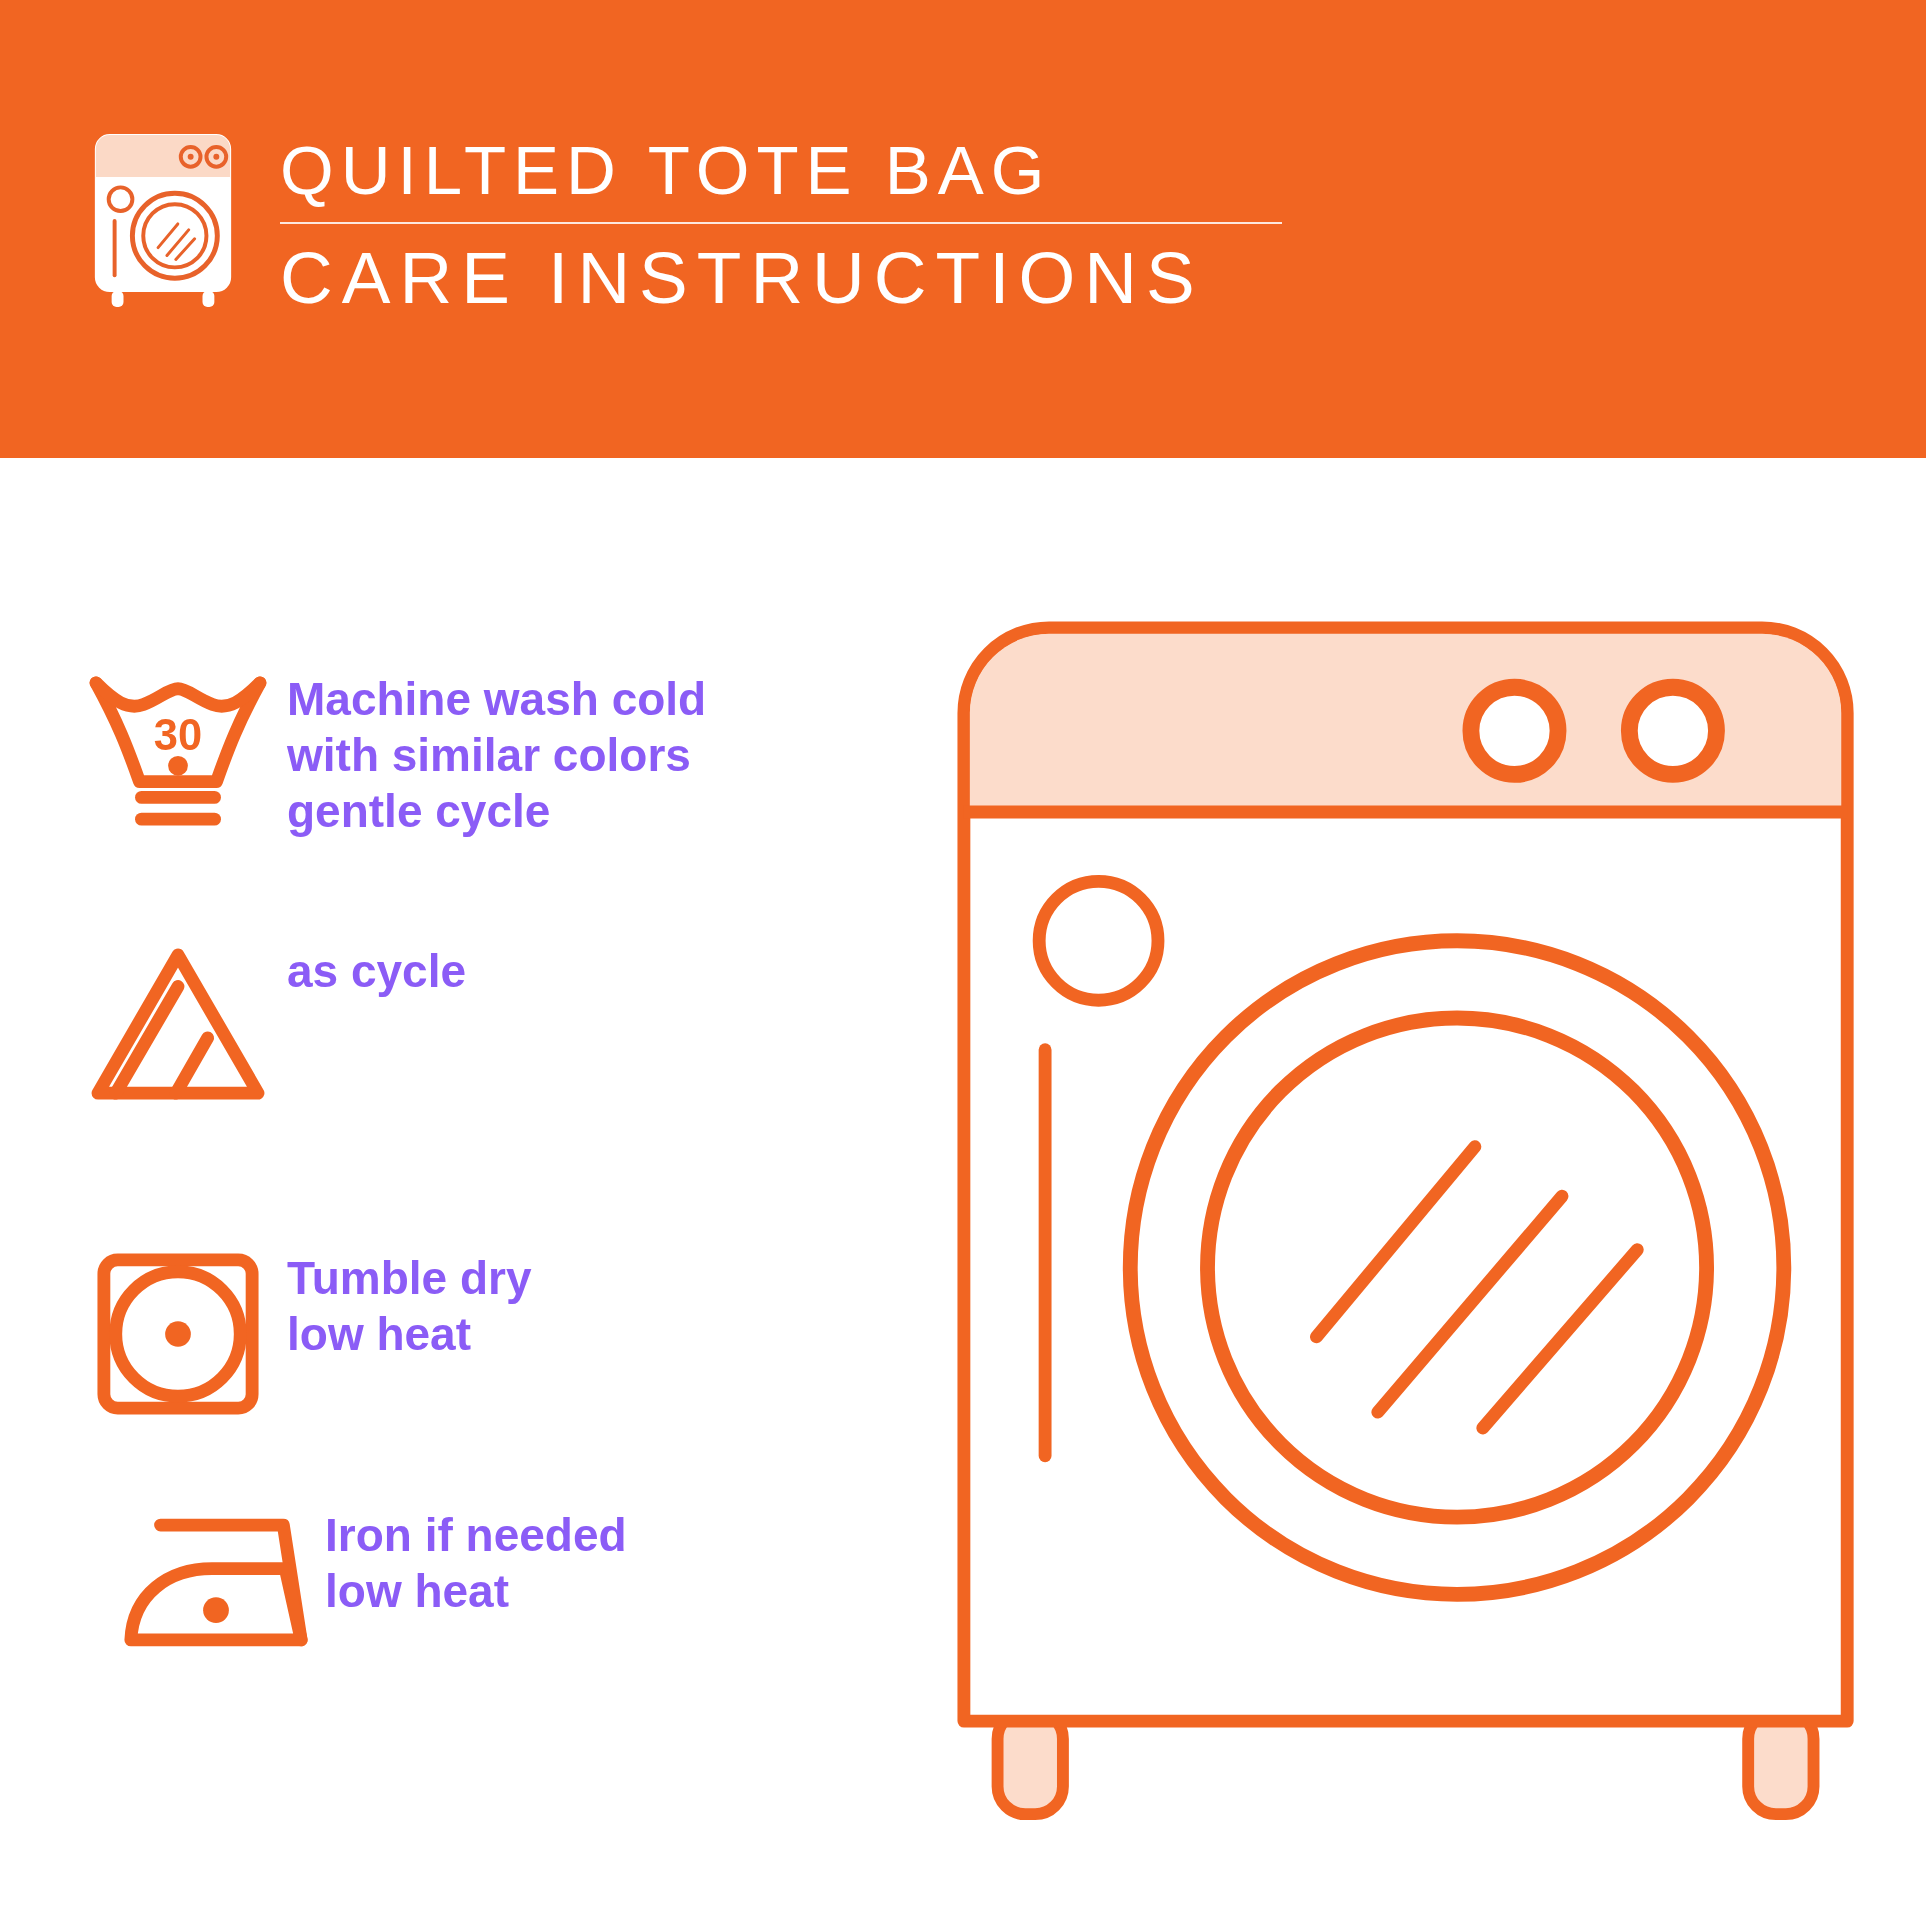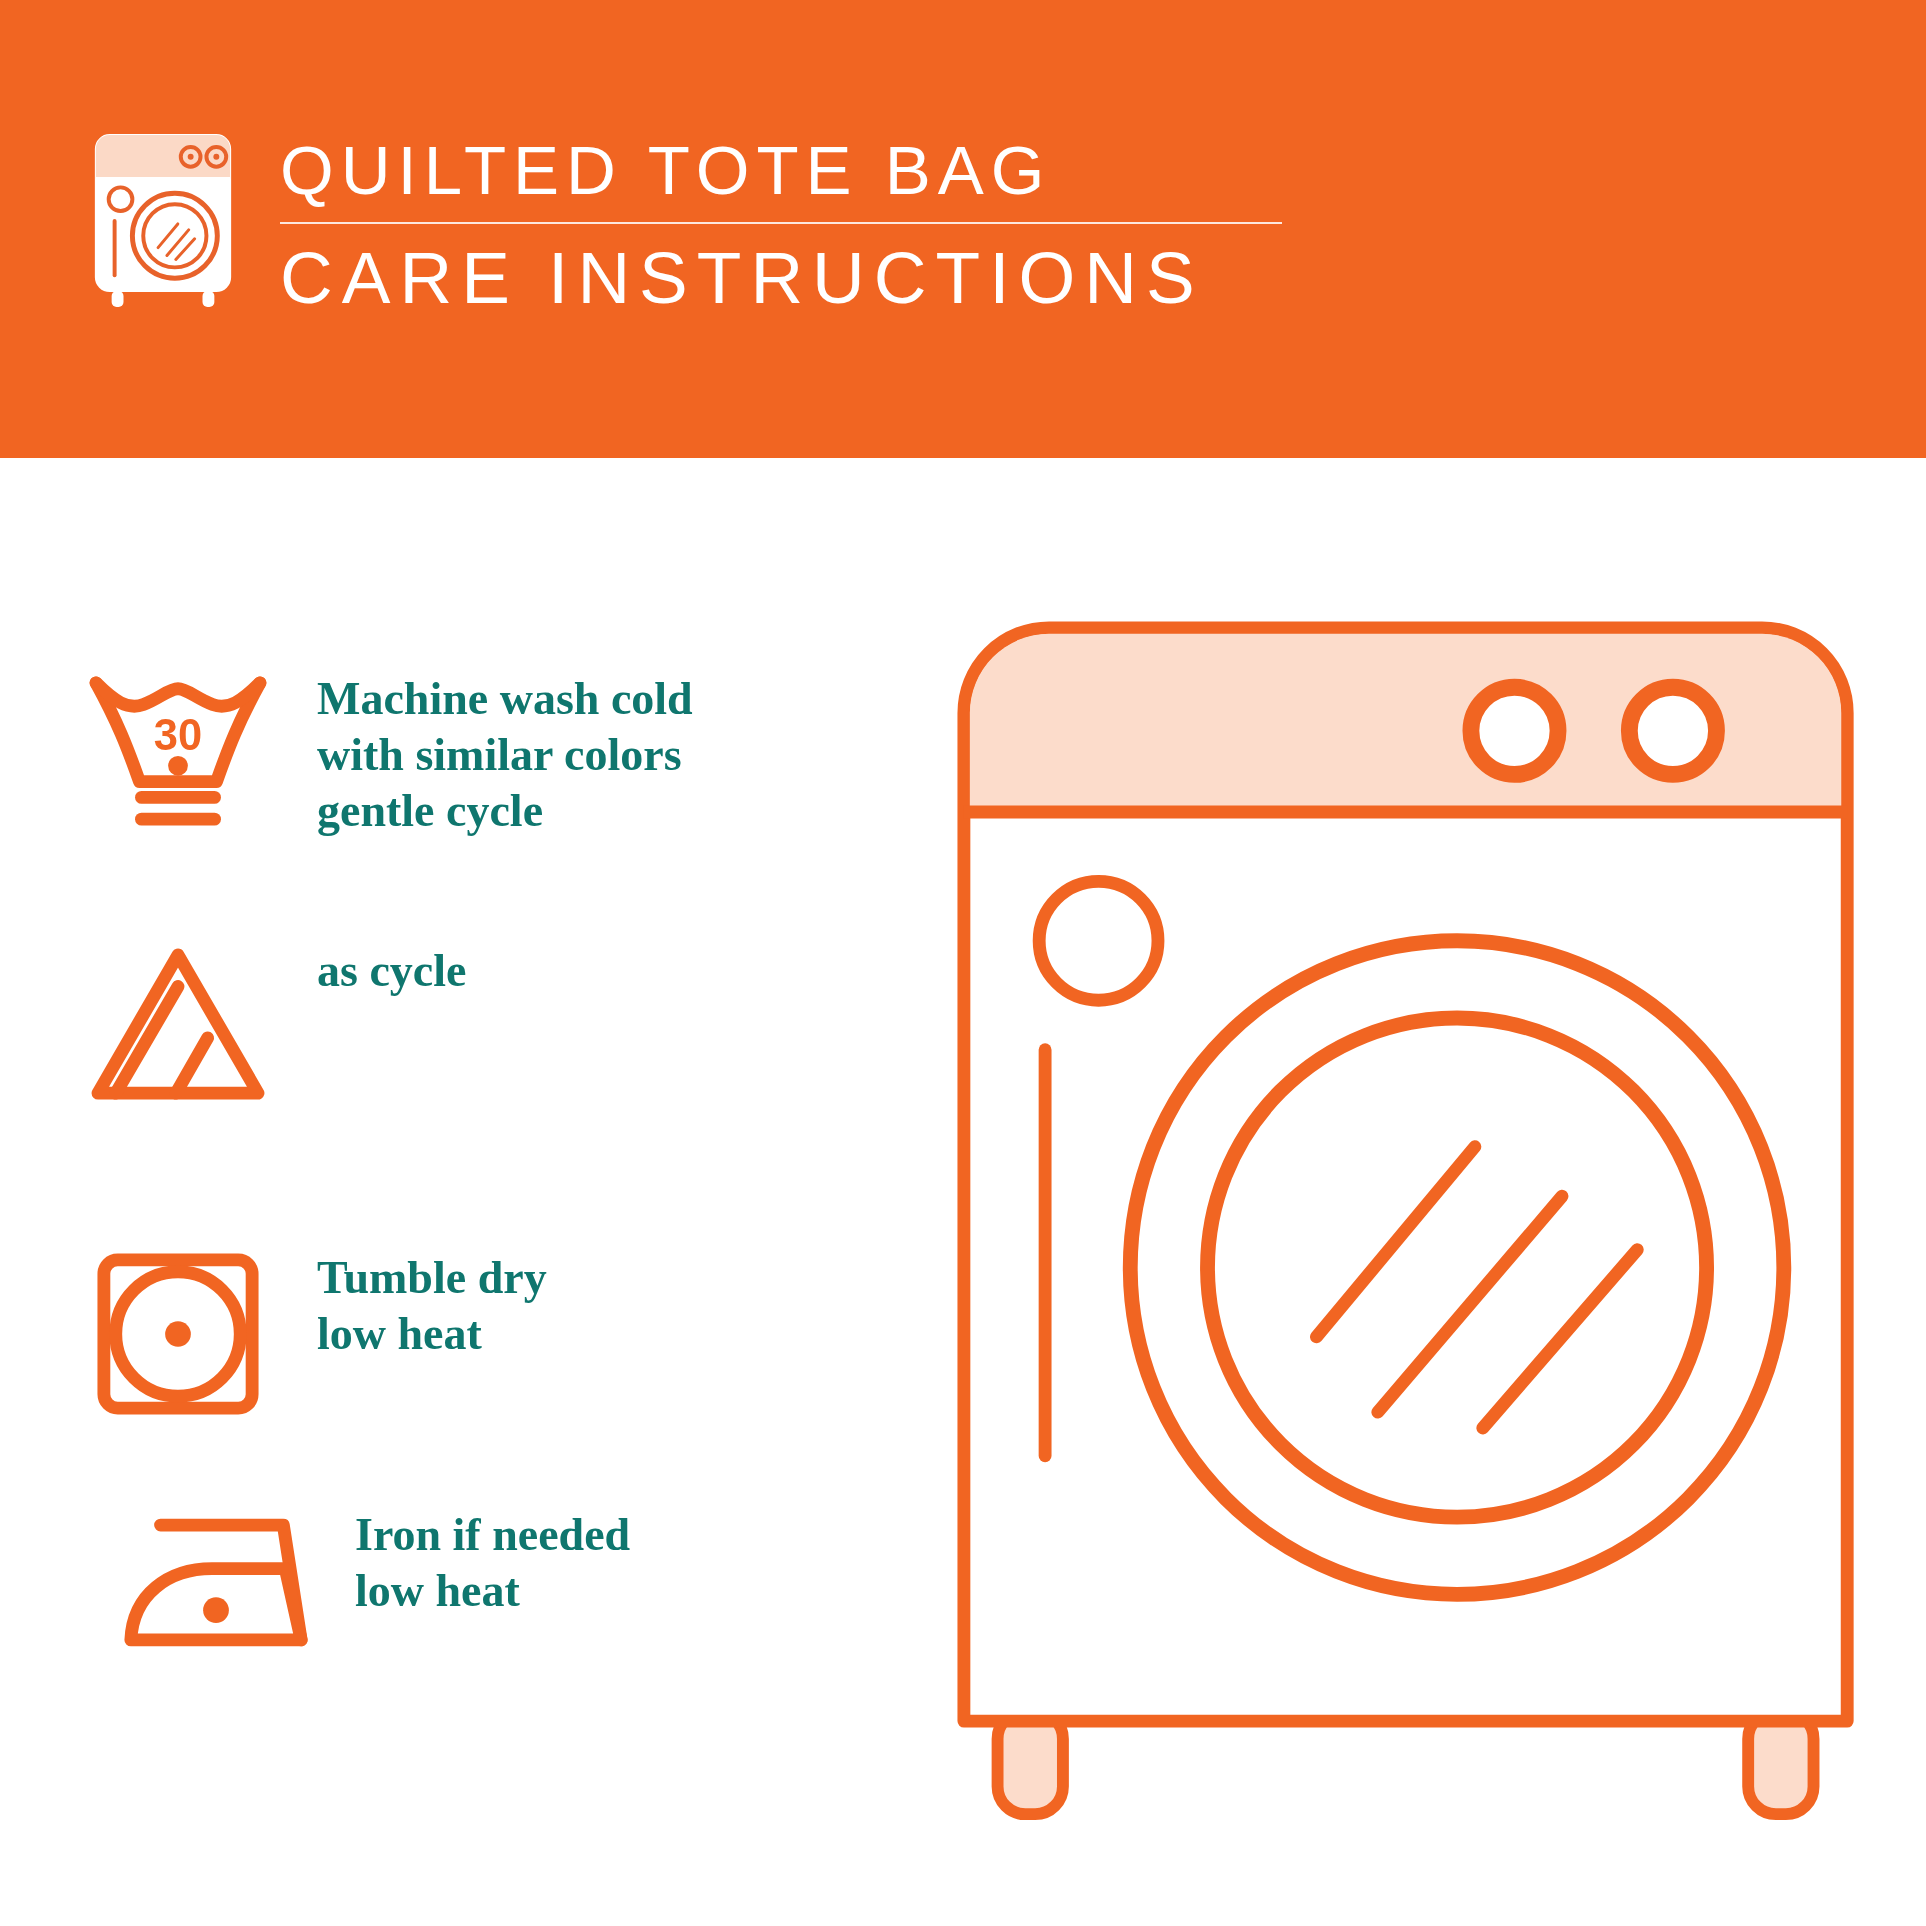--- a/index.html
+++ b/index.html
@@ -94,26 +94,25 @@
 
   .care-symbol {
     width: 218px;
     flex: 0 0 218px;
     display: flex;
     align-items: center;
     justify-content: center;
     margin-left: 69px;
   }
   .care-text {
-    color: #0f766e;
+    color: #8b5cf6;
     font-size: 46px;
     font-weight: bold;
     line-height: 56px;
-    margin-left: 30px;
-    font-family: Liberation Serif, serif;
+    font-family: Liberation Sans, sans-serif;
   }
 
   
   .machine {
     position: absolute;
     left: 950px;
     top: 614px;
     width: 921px;
     height: 1218px;
   }

